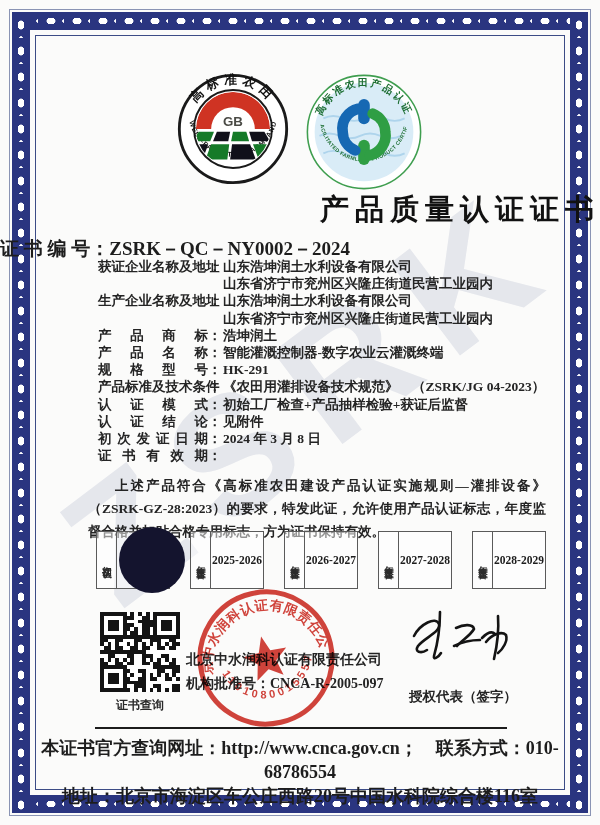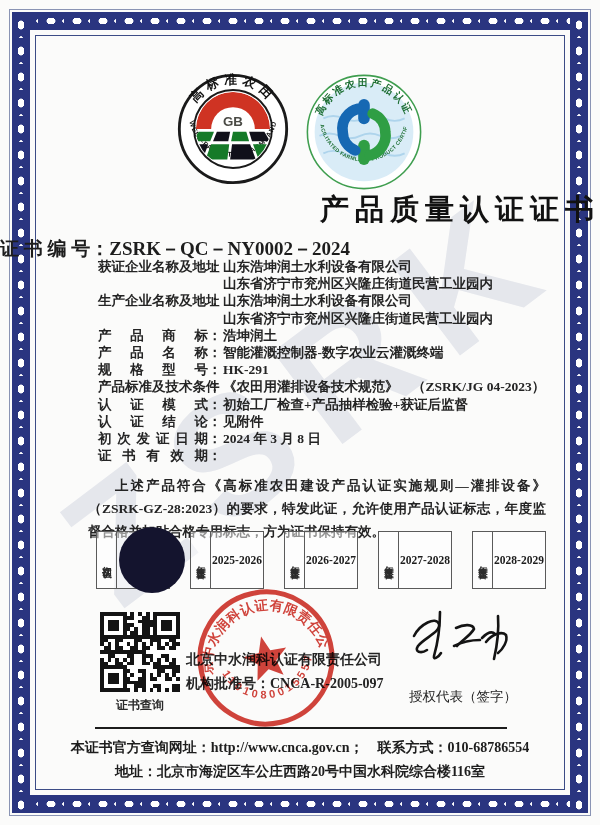--- a/index.html
+++ b/index.html
@@ -48,23 +48,23 @@
   .dark-seal{position:absolute;left:22px;top:-5px;width:66px;height:66px;border-radius:50%;background:#14142e;}
   
   .qr{position:absolute;left:100px;top:612px;width:80px;height:80px;background:#fff;
     display:grid;grid-template-columns:repeat(21,1fr);grid-template-rows:repeat(21,1fr);}
   .qr div{background:#fff;}
   .qr div.b{background:#141414;}
   .qr-caption{position:absolute;left:92px;top:697px;width:96px;text-align:center;font-size:12px;font-weight:bold;color:#2a2a2a;}
   .company{position:absolute;left:186px;top:648px;font-size:14px;font-weight:bold;color:#242424;line-height:24px;}
   .seal{position:absolute;left:192px;top:584px;opacity:.9;mix-blend-mode:multiply;}
   .signature{position:absolute;left:394px;top:596px;}
-  .sign-caption{position:absolute;left:398px;top:688px;width:130px;text-align:center;font-size:13.5px;font-weight:normal;color:#242424;}
+  .sign-caption{position:absolute;left:398px;top:688px;width:130px;text-align:center;font-size:13.5px;font-weight:bold;color:#242424;}
   .sep-line{position:absolute;top:727px;left:95px;width:412px;border-top:2px solid #1c1c1c;}
-  .footer{position:absolute;top:736px;left:40px;right:40px;text-align:center;font-size:14px;font-weight:bold;color:#1d1d1d;line-height:24px;}
+  .footer{position:absolute;top:736px;left:40px;right:40px;text-align:center;font-size:18px;font-weight:bold;color:#1d1d1d;line-height:24px;}
 </style>
 </head>
 <body>
 
 <div class="page">
 
   <div class="frame-outer"></div>
   <div class="band band-top"></div>
   <div class="band band-bottom"></div>
   <div class="band band-v band-left"></div>

